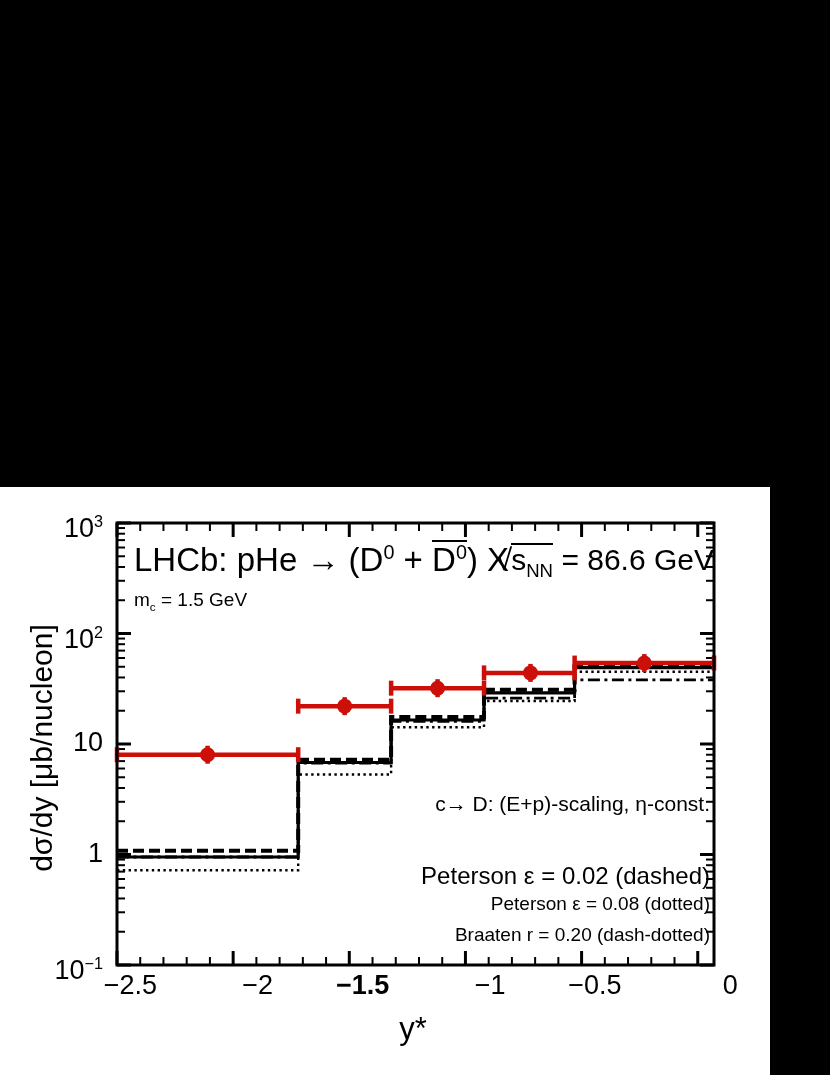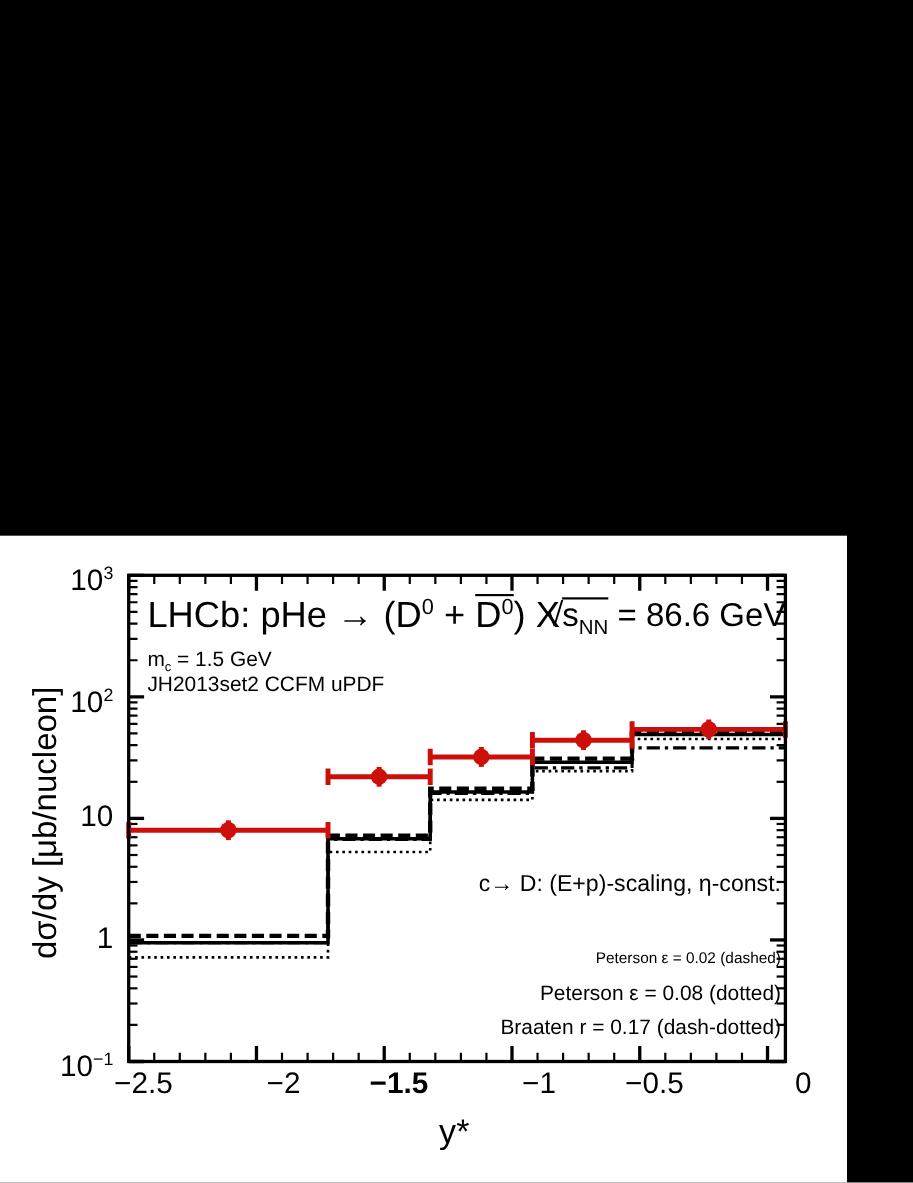--- a/index.html
+++ b/index.html
@@ -10,21 +10,21 @@
   #white-area{position:absolute;left:0;top:487px;width:770px;height:588px;background:#fff;}
   #plot-svg{position:absolute;left:0;top:0;}
   .txt{position:absolute;color:#000;white-space:nowrap;line-height:1.05;}
   #plot-title{left:134px;top:53px;font-size:33px;}
   #energy-label{right:56px;top:56px;font-size:30px;}
   #mc-label{left:134px;top:103px;font-size:19px;}
   #updf-label{left:134px;top:126px;font-size:19px;}
   .leg{position:absolute;right:60px;text-align:right;color:#000;white-space:nowrap;}
   #legend-line-0{top:305px;font-size:21px;}
   #legend-line-1{top:344px;font-size:19px;}
-  #legend-line-2{top:375px;font-size:14px;}
+  #legend-line-2{top:375px;font-size:24px;}
   #legend-line-3{top:406px;font-size:19px;}
   #legend-line-4{top:437px;font-size:19px;}
   #kt-label{left:126px;top:449px;font-size:22px;}
   #x-axis-title{left:373px;top:526px;font-size:31px;width:80px;text-align:center;}
   #y-axis-title{left:42px;top:261px;transform:translate(-50%,-50%) rotate(-90deg);font-size:30px;}
   sup{font-size:60%;}
   sub{font-size:62%;}
   .ovl{display:inline-block;border-top:2.5px solid #000;line-height:1.02;}
   .rad{margin-right:-1px;}
   .xtick{position:absolute;width:80px;text-align:right;top:483px;font-size:27px;color:#000;}
@@ -189,26 +189,25 @@
       <line x1="574.6225680933852" y1="168.57048953956198" x2="574.6225680933852" y2="183.57048953956198" stroke="#cd0f0a" stroke-width="4.5"></line>
       <line x1="714" y1="168.57048953956198" x2="714" y2="183.57048953956198" stroke="#cd0f0a" stroke-width="4.5"></line>
       <line x1="644.3112840466927" y1="167.07048953956198" x2="644.3112840466927" y2="185.07048953956198" stroke="#cd0f0a" stroke-width="4.5"></line>
       <circle cx="644.3112840466927" cy="176.07048953956198" r="7.5" fill="#cd0f0a"></circle>
       <rect x="117" y="36" width="597" height="442" fill="none" stroke="#000000" stroke-width="3"></rect>
     </svg>
 
   <div class="txt" id="plot-title">LHCb: pHe → (D<sup>0</sup> + <span class="ovl">D<sup>0</sup></span>) X</div>
   <div class="txt" id="energy-label"><span class="rad">√</span><span class="ovl">s<sub>NN</sub></span> = 86.6 GeV</div>
   <div class="txt" id="mc-label">m<sub>c</sub> = 1.5 GeV</div>
-  <div class="txt" id="updf-label">JH2013set2 CCFM uPDF</div>
 
   <div class="leg" id="legend-line-0">c→ D: (E+p)-scaling, η-const.</div>
   <div class="leg" id="legend-line-2">Peterson ε = 0.02 (dashed)</div>
   <div class="leg" id="legend-line-3">Peterson ε = 0.08 (dotted)</div>
-  <div class="leg" id="legend-line-4">Braaten r = 0.17 (dash-dotted)</div>
+  <div class="leg" id="legend-line-4">Braaten r = 0.20 (dash-dotted)</div>
 
 
   <div class="txt" id="x-axis-title">y*</div>
   <div class="txt" id="y-axis-title">dσ/dy  [μb/nucleon]</div>
 
   <div id="x-tick-labels">
       <div class="xtick" style="left: 77px;">−2.5</div>
       <div class="xtick" style="left: 193.148px;">−2</div>
       <div class="xtick" style="left: 309.296px; font-weight: bold;">−1.5</div>
       <div class="xtick" style="left: 425.444px;">−1</div>

